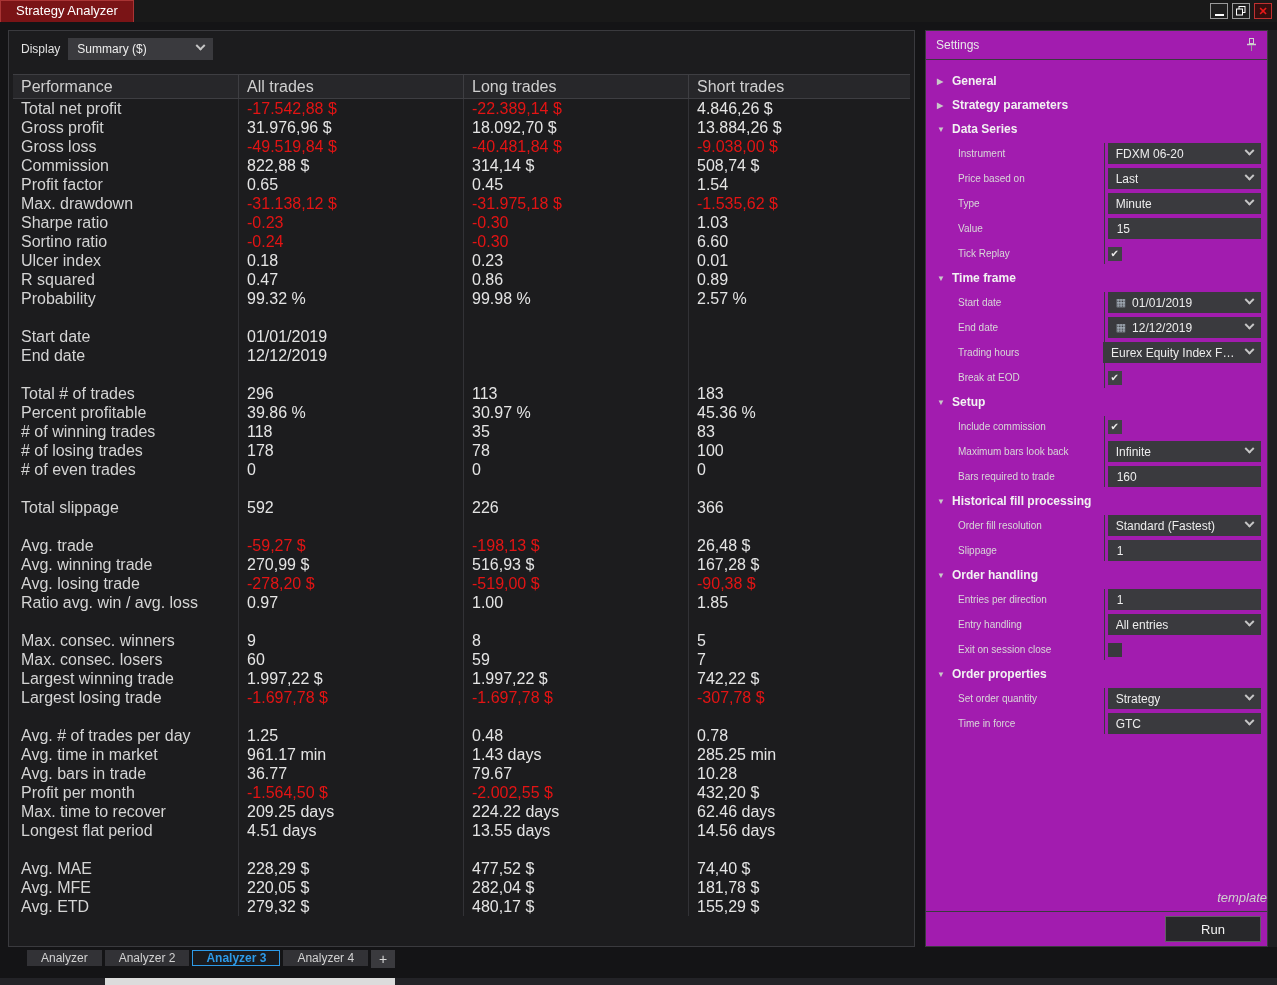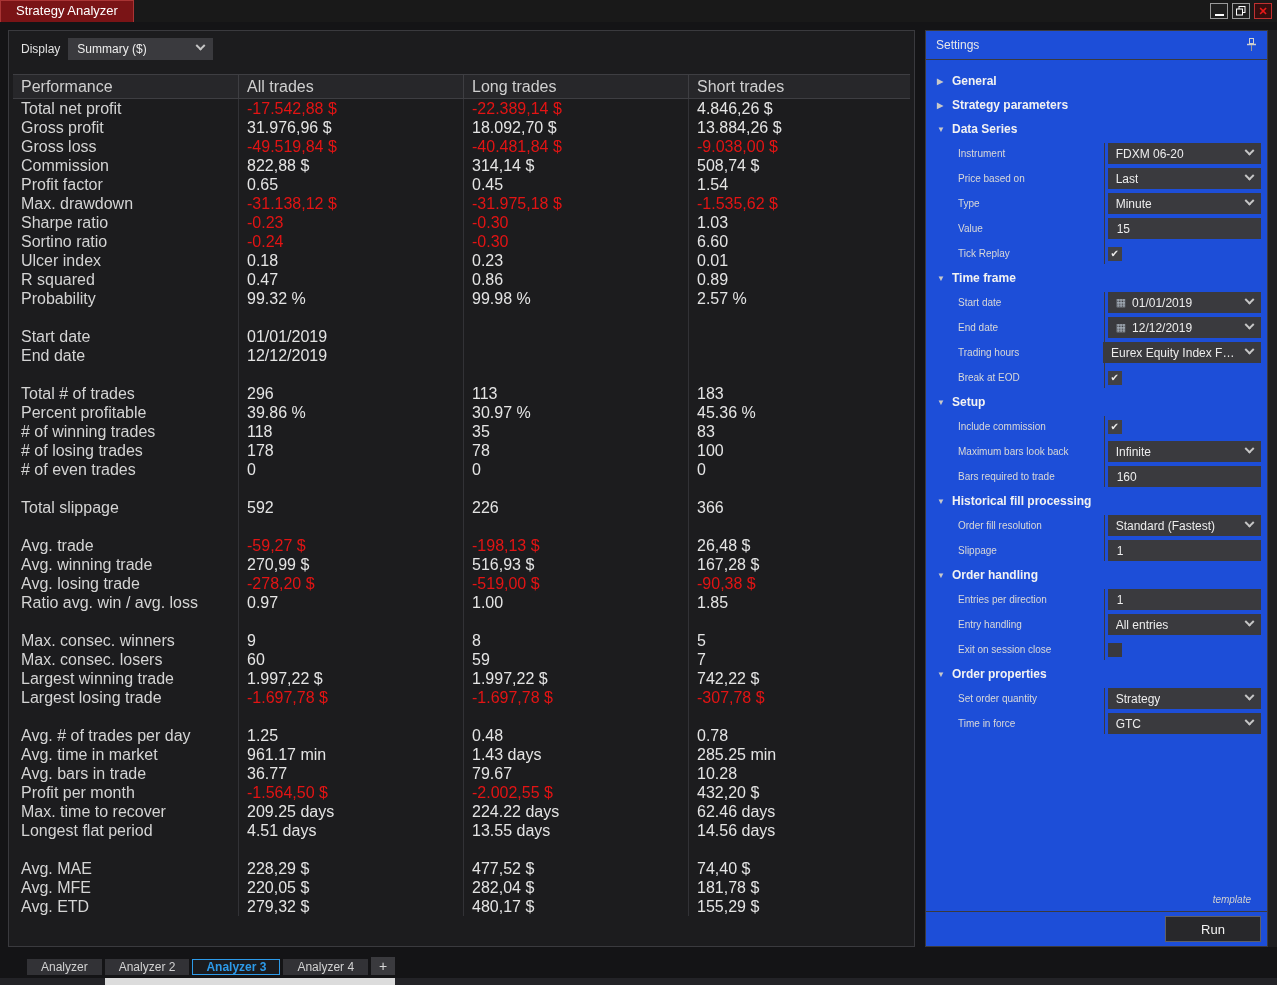--- a/index.html
+++ b/index.html
@@ -50,51 +50,51 @@
   }
   .th { display:flex; align-items:center; padding-left:8px; border-left:1px solid #3e3e42; }
   .th:first-child { border-left:none; }
   .tr { display:grid; grid-template-columns:225px 225px 225px 1fr; height:19px; }
   .td { display:flex; align-items:center; padding-left:8px; border-left:1px solid #323236; color:#e4e4e4; overflow:hidden; white-space:nowrap; }
   .td:first-child { border-left:none; color:#d4d4d4; }
   .td.neg { color:#e21414; }
   
   .settings-panel {
     position:absolute; left:925px; top:30px; width:343px; height:917px;
-    background:#1d4ed8; border:1px solid #3a3a3e;
+    background:#a21caf; border:1px solid #3a3a3e;
   }
   .settings-header {
     height:29px; border-bottom:1px solid #3a3a3e; display:flex; align-items:center;
     padding:0 10px; color:#e8e8e8; font-size:12px;
   }
   .pin-wrap { margin-left:auto; display:flex; align-items:center; }
   .settings-body { position:absolute; left:0; right:0; top:34px; bottom:60px; padding:4px 6px 0 8px; overflow:hidden; }
   .sec-header { height:24px; display:flex; align-items:center; color:#f2f2f2; font-weight:bold; font-size:12px; }
   .sec-arrow { width:18px; color:#c8c8c8; font-size:8px; text-align:left; padding-left:3px; }
   .items { position:relative; }
   .items::before { content:''; position:absolute; left:170px; top:2px; bottom:2px; width:1px; background:#3a3a3e; }
   .field { display:flex; align-items:center; height:25px; }
   .flabel { width:170px; padding-left:24px; color:#d8d8d8; font-size:10px; white-space:nowrap; overflow:hidden; }
   .control { margin-left:8px; width:158px; }
   .control .dropdown { height:21px; padding:0 8px; }
   .ddtext { overflow:hidden; white-space:nowrap; text-overflow:ellipsis; }
   .inputbox { height:21px; background:#3a3a3e; display:flex; align-items:center; padding:0 9px; color:#ededed; font-size:12px; }
   .cb { width:14px; height:14px; background:#414145; display:flex; align-items:center; justify-content:center; color:#ececec; font-size:10px; }
   .cb.unchecked { background:#39393d; }
   .cal { color:#a8b2bd; font-size:11px; line-height:1; }
-  .template-link { position:absolute; right:16px; bottom:41px; font-size:10px; font-style:italic; color:#cfcfcf; }
+  .template-link { position:absolute; right:0; bottom:41px; font-size:13px; font-style:italic; color:#cfcfcf; }
   .settings-footer { position:absolute; left:0; right:0; bottom:0; height:35px; border-top:1px solid #3a3a3e; }
   .run-btn {
     position:absolute; right:6px; top:4px; width:96px; height:26px;
     background:#28282b; border:1px solid #606064; color:#f2f2f2; font-size:13px;
     font-family:"Liberation Sans", sans-serif;
   }
   .right-gutter { position:absolute; right:0; top:30px; width:9px; height:917px; background:#1f1f22; }
   
-  .tabbar { position:absolute; left:27px; top:950px; height:25px; display:flex; gap:3px; align-items:flex-end;border-radius:7px; }
+  .tabbar { position:absolute; left:27px; top:950px; height:25px; display:flex; gap:3px; align-items:flex-start;border-radius:7px; }
   .tab { background:#323236; color:#d2d2d2; font-size:12px; padding:0 13px; display:flex; align-items:center; border:1px solid #323236; }
   .tab.active { background:#1b1b1e; color:#2d9ae8; font-weight:bold; border:1px solid #2d9ae8; }
   .tab-add { background:#3a3a3e; color:#d8d8d8; width:24px; display:flex; align-items:center; justify-content:center; font-size:14px; border:1px solid #3a3a3e; }
   .hscroll { position:absolute; left:0; bottom:0; width:100%; height:7px; background:#232327; }
   .hthumb { position:absolute; left:105px; top:0; width:290px; height:7px; background:#dcdcdc; }
 </style>
 </head>
 <body>
 
 <div class="titlebar">

